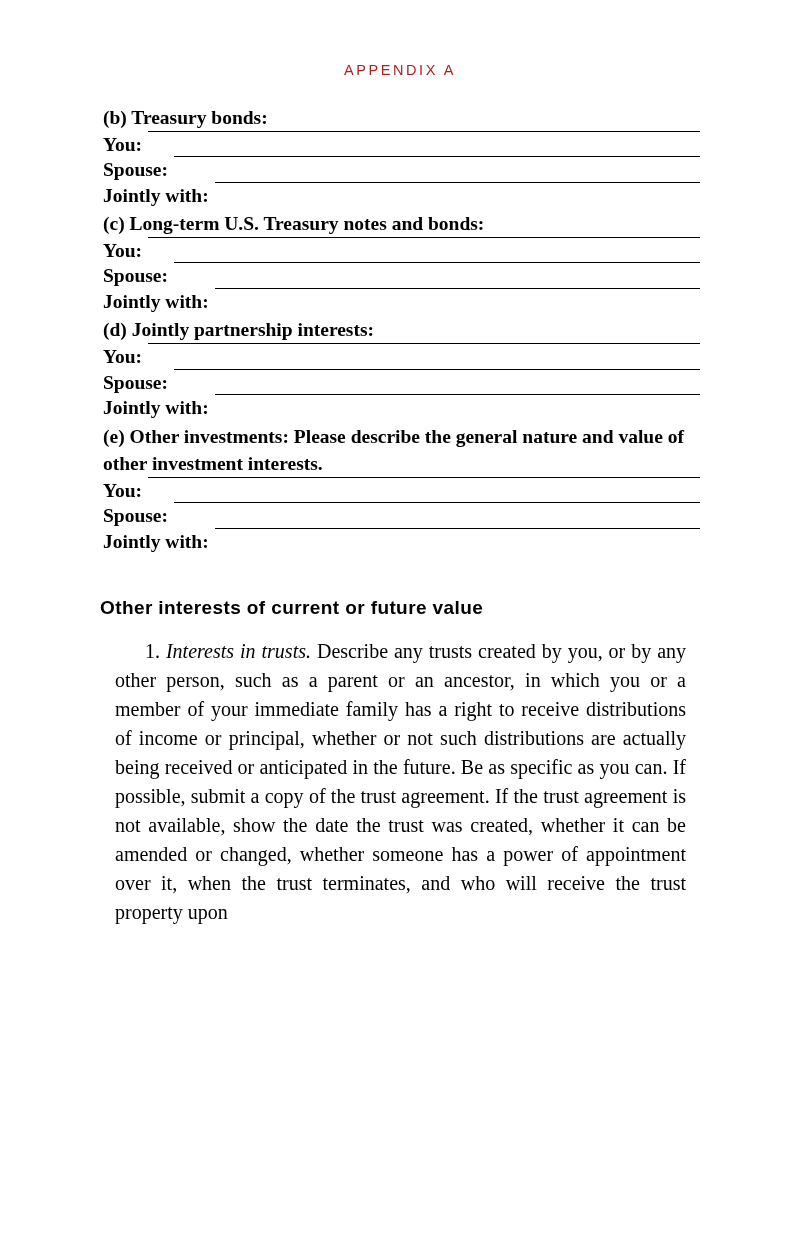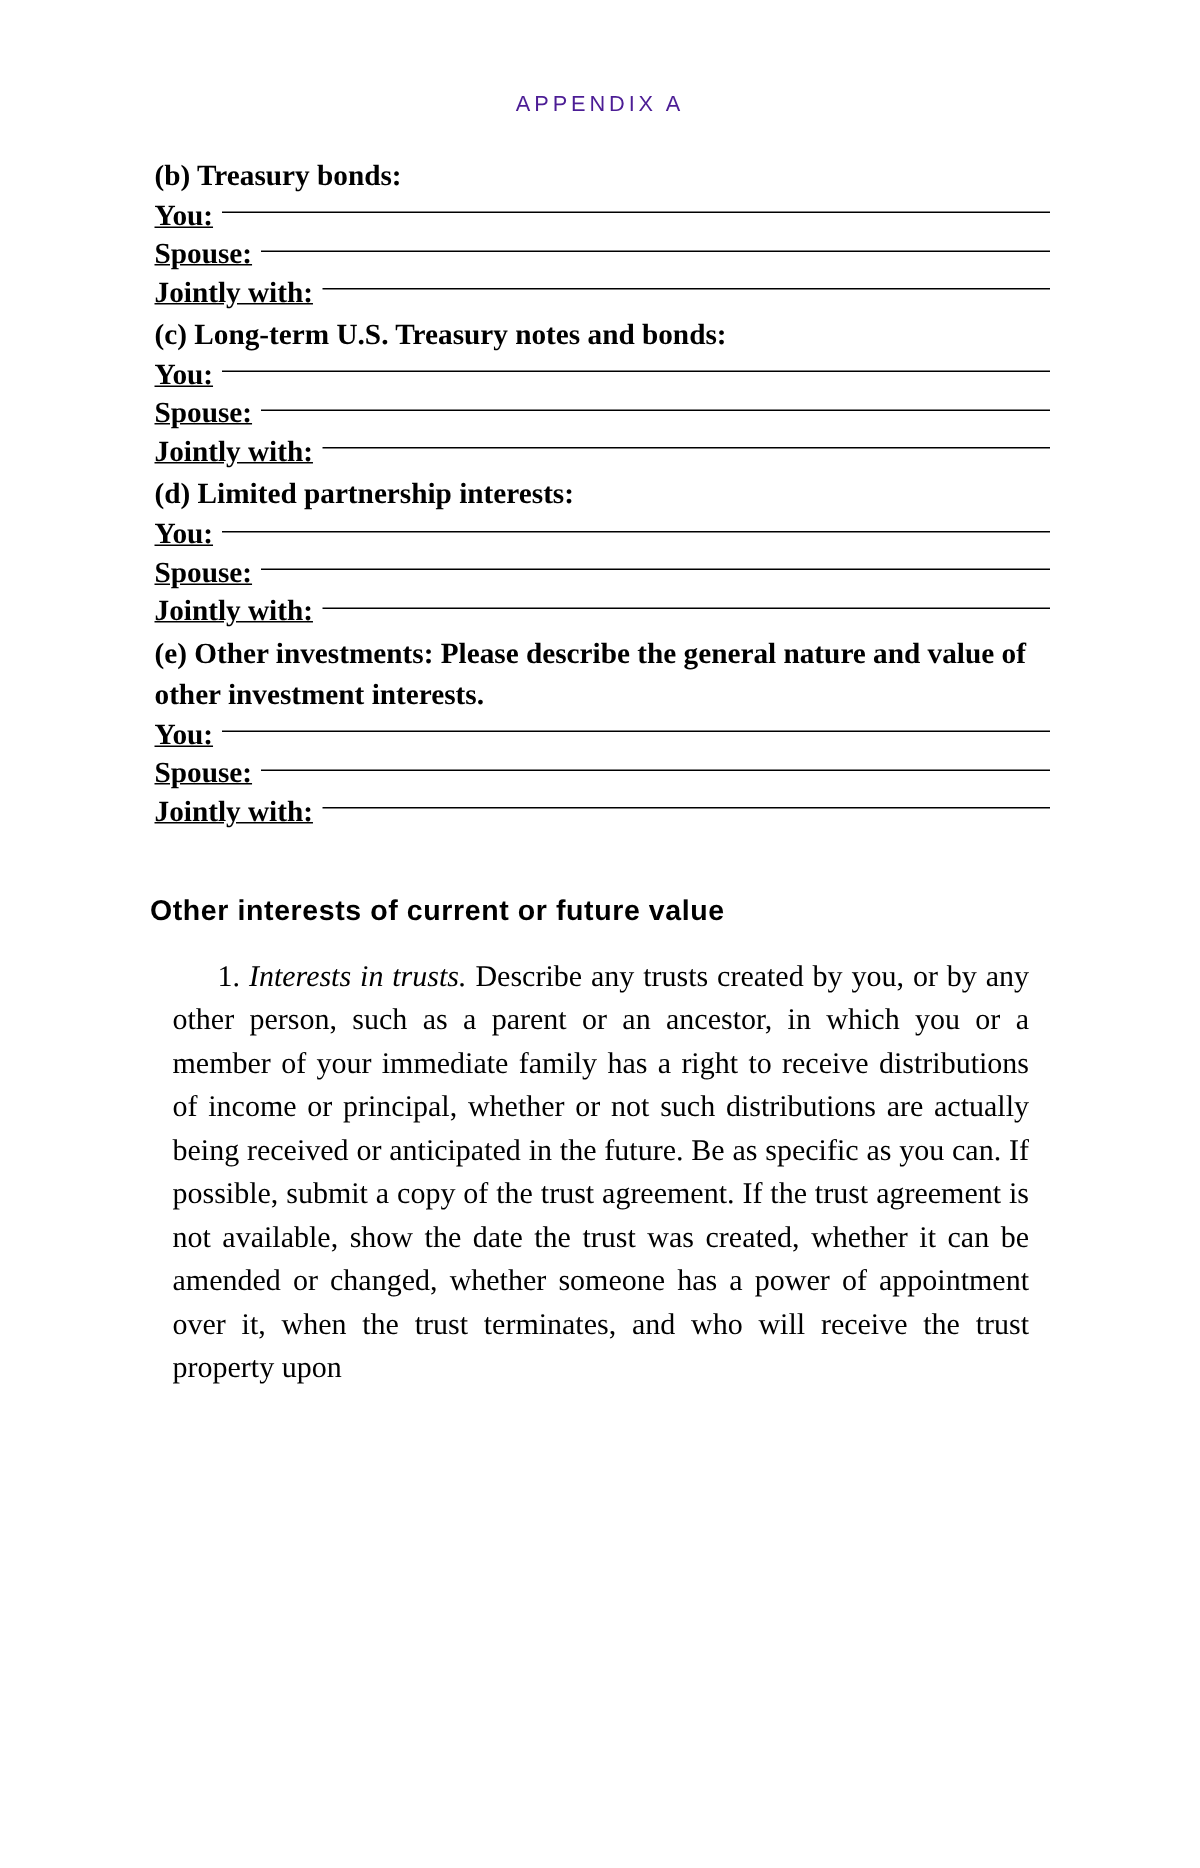--- a/index.html
+++ b/index.html
@@ -20,21 +20,21 @@
     width: 800px;
     height: 1245px;
     box-sizing: border-box;
     padding: 0;
   }
   .running-head {
     text-align: center;
     font-family: "Liberation Sans", sans-serif;
     font-size: 14.5px;
     letter-spacing: 2.6px;
-    color: #4c1d95;
+    color: #b91c1c;
     margin-top: 62px;
     font-weight: 400;
   }
   .content {
     margin: 0 auto;
     width: 600px;
     padding-top: 26px;
   }
   .form-heading {
     font-family: "Liberation Serif", serif;
@@ -42,24 +42,23 @@
     font-size: 19.5px;
     line-height: 1.42;
     margin: 0 0 2px 0;
     padding-left: 3px;
   }
   .form-heading.wrap {
     padding-right: 4px;
   }
   .field-row {
     display: flex;
-    align-items: center;
+    align-items: flex-start;
     margin: 0 0 3.5px 0;
     padding-left: 3px;
-    text-decoration: underline;
   }
   .field-label {
     font-weight: bold;
     font-size: 19.5px;
     white-space: nowrap;
     font-family: "Liberation Serif", serif;
   }
   .field-line {
     flex: 1 1 auto;
     border-bottom: 1.3px solid #000;
@@ -128,21 +127,21 @@
         <span class="field-label">Spouse:</span>
         <span class="field-line"></span>
       </div>
       <div class="field-row">
         <span class="field-label">Jointly with:</span>
         <span class="field-line"></span>
       </div>
     </div>
 
     <div>
-      <div class="form-heading">(d) Limited partnership interests:</div>
+      <div class="form-heading">(d) Jointly partnership interests:</div>
       <div class="field-row">
         <span class="field-label">You:</span>
         <span class="field-line"></span>
       </div>
       <div class="field-row">
         <span class="field-label">Spouse:</span>
         <span class="field-line"></span>
       </div>
       <div class="field-row">
         <span class="field-label">Jointly with:</span>

